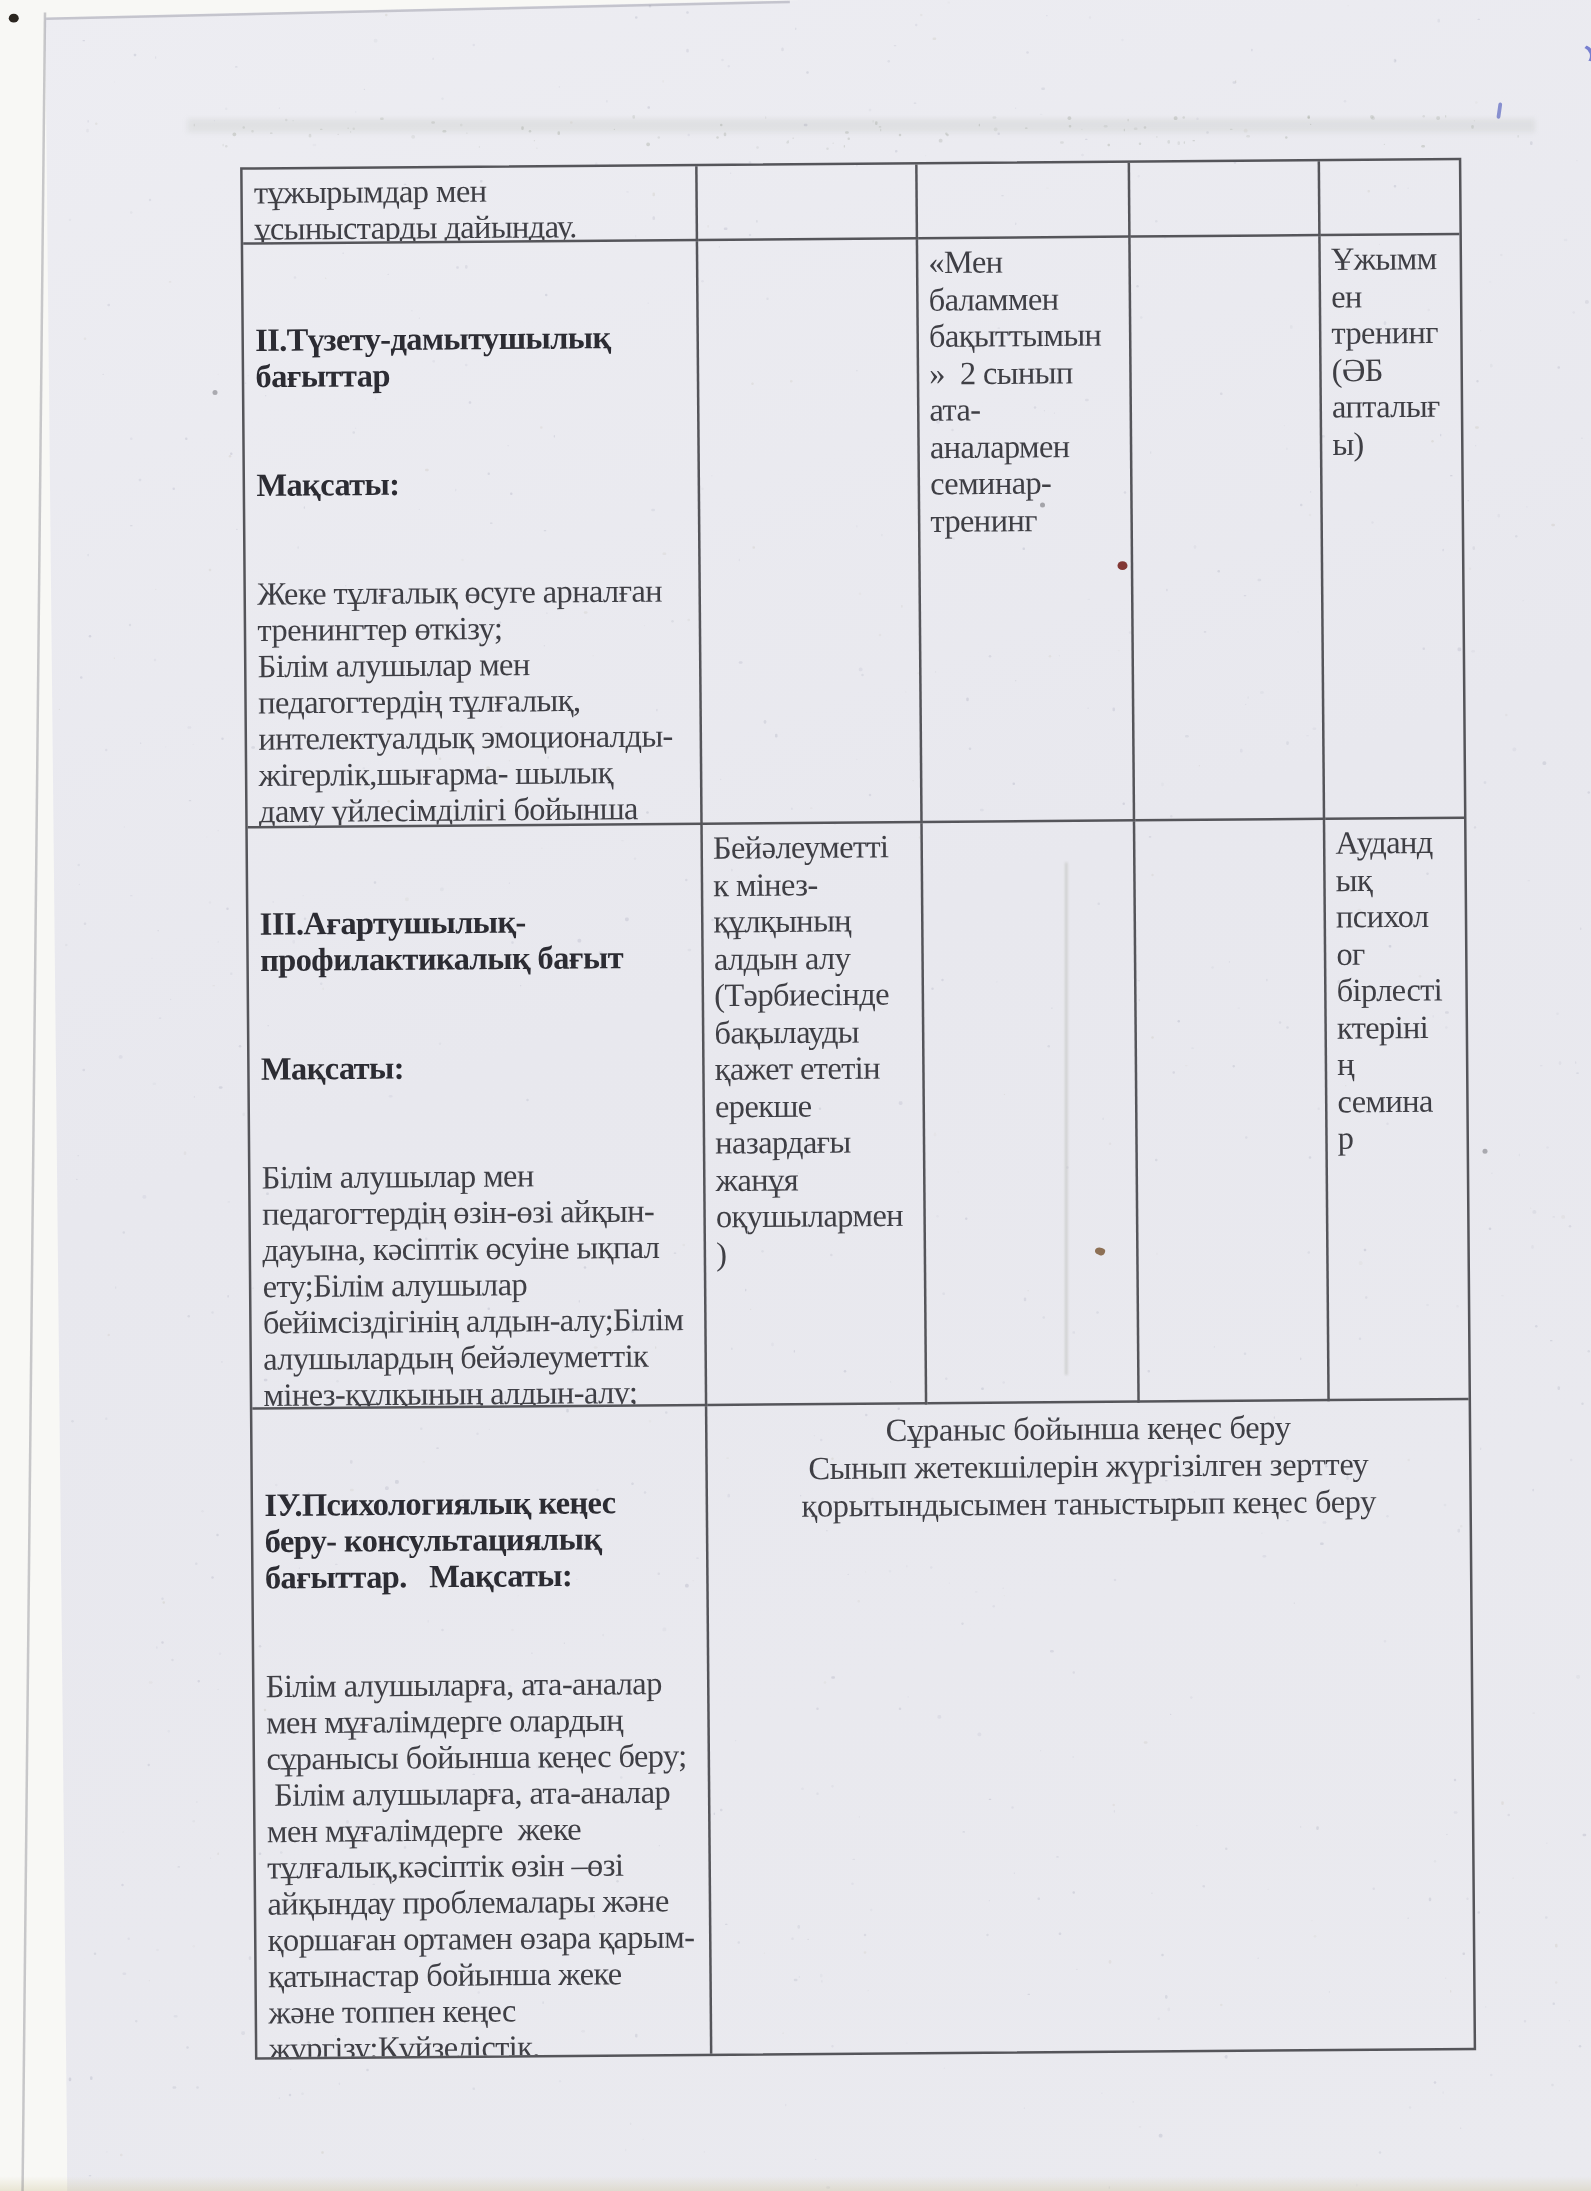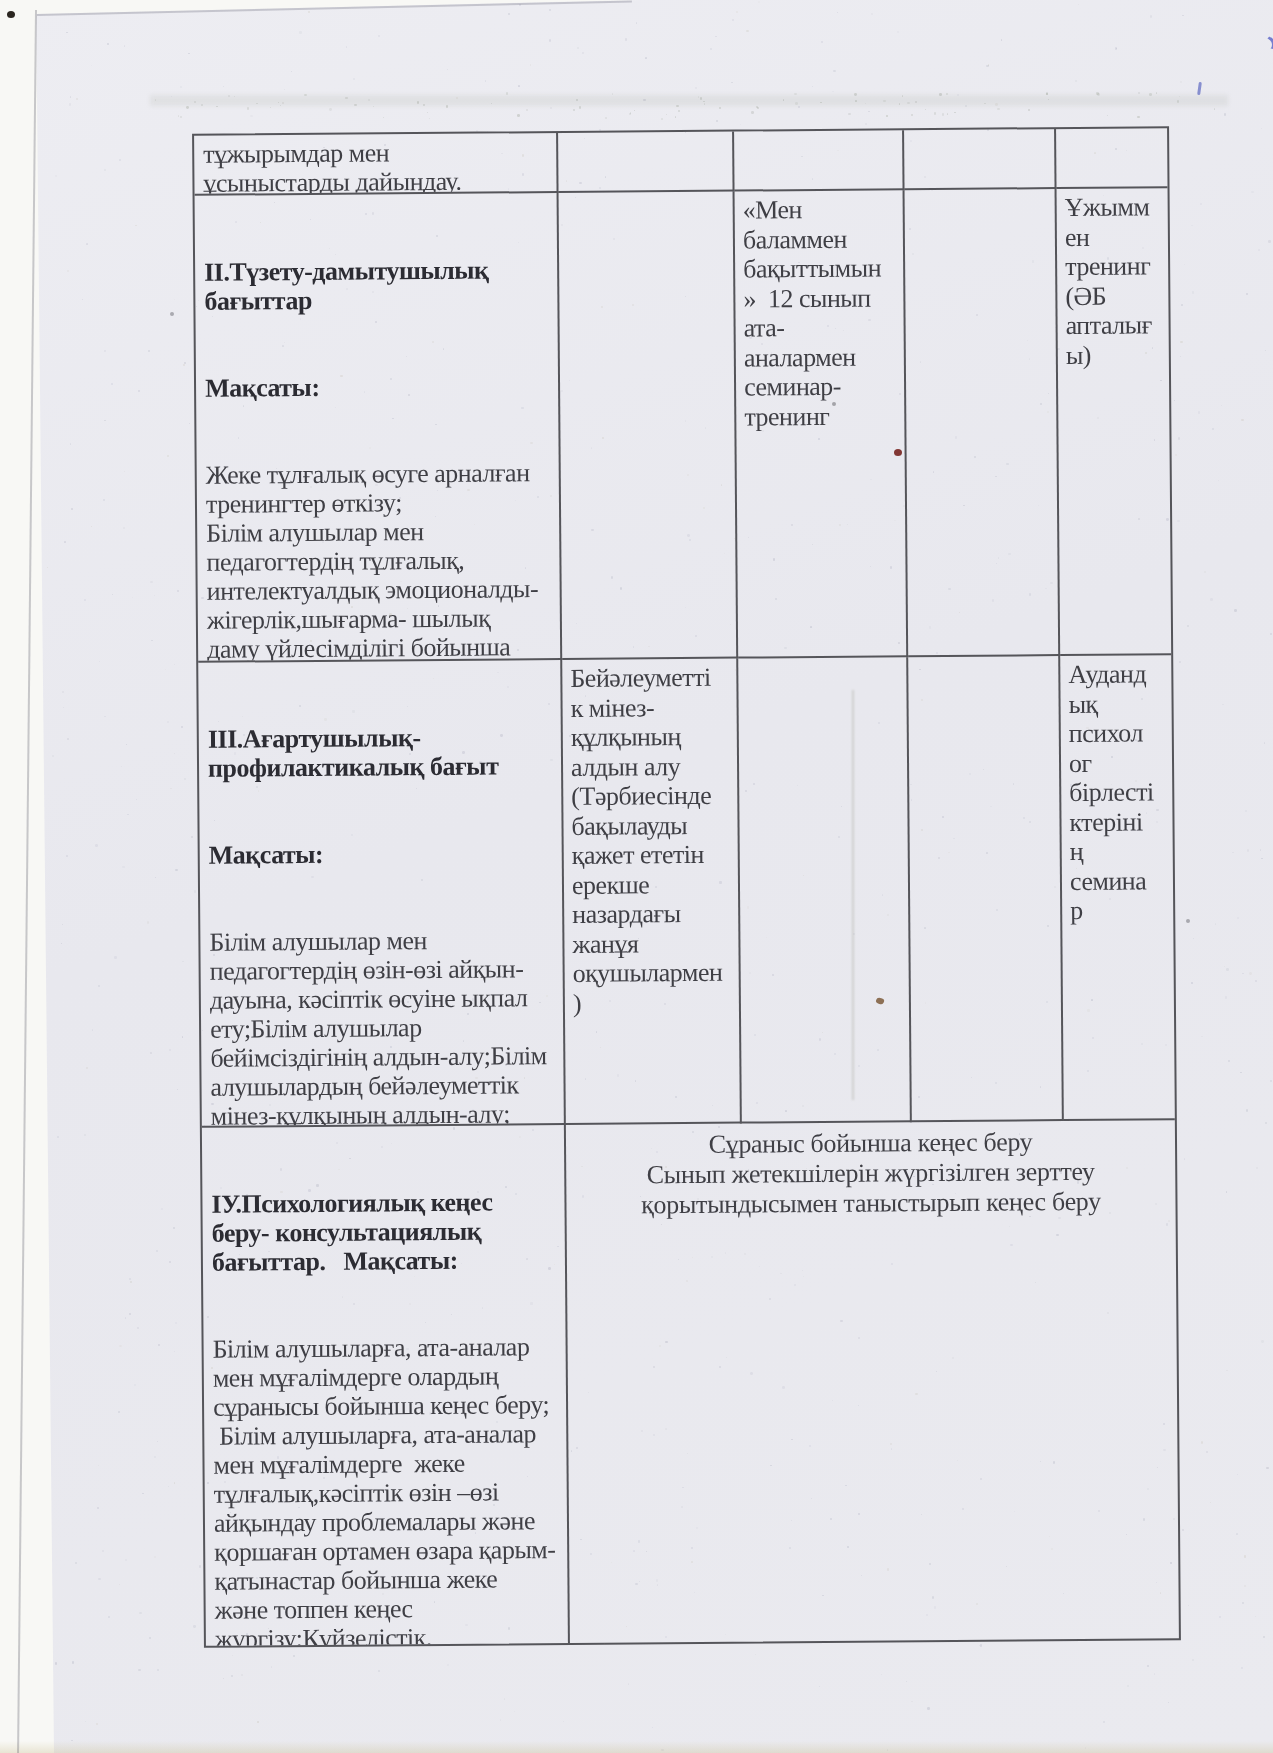--- a/index.html
+++ b/index.html
@@ -137,21 +137,21 @@
 дамыту сабақтарын
 ұйымдастыру;
 Жанжалдық тұлға-аралық
 қатынастарды түзетуді
 жоспарлау.</div>
       </div>
       <div class="cell narrow"></div>
       <div class="cell narrow"><span class="bd">«Мен
 баламмен
 бақыттымын
-»  12 сынып
+»  2 сынып
 ата-
 аналармен
 семинар-
 тренинг</span></div>
       <div class="cell narrow"></div>
       <div class="cell narrow last-col"><span class="bd">Ұжымм
 ен
 тренинг
 (ӘБ
 апталығ

